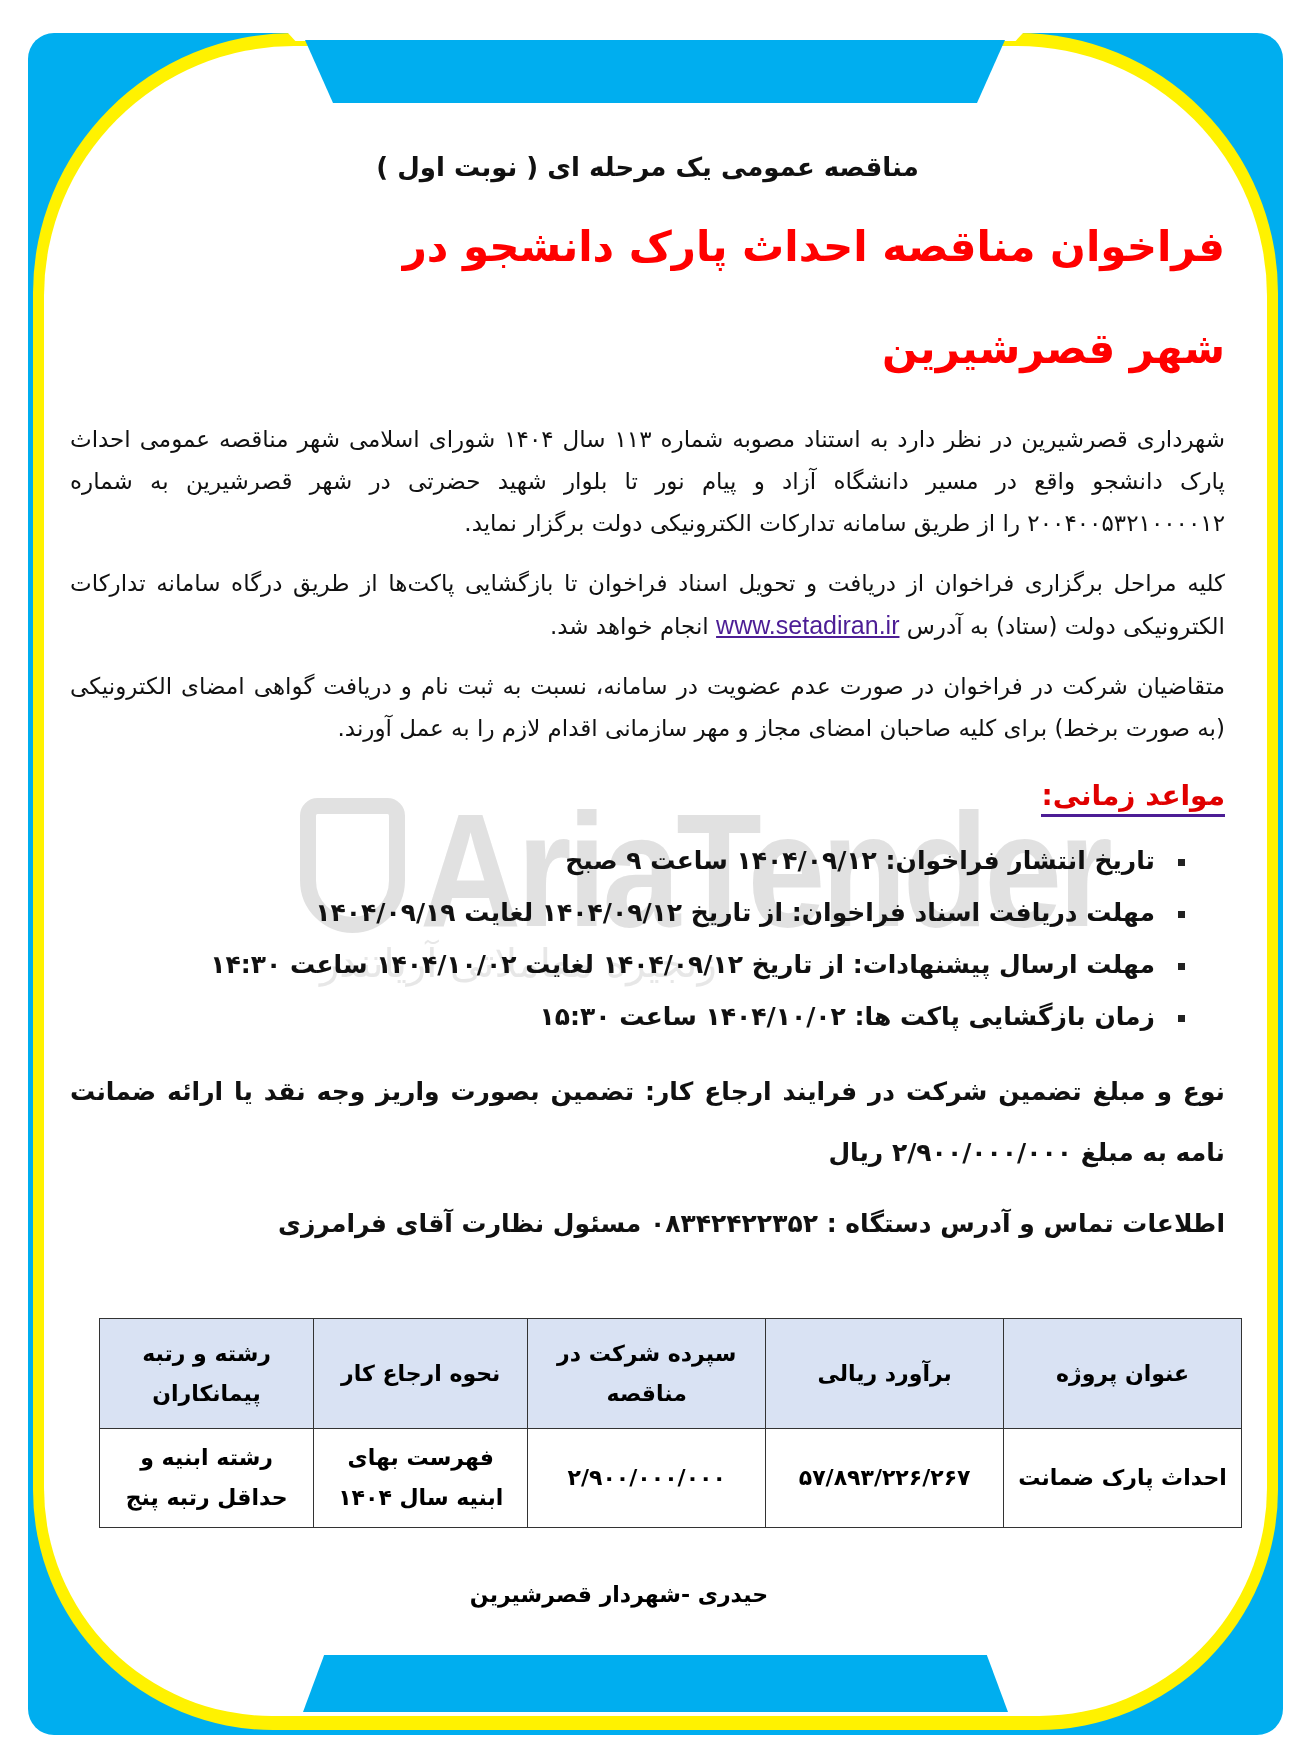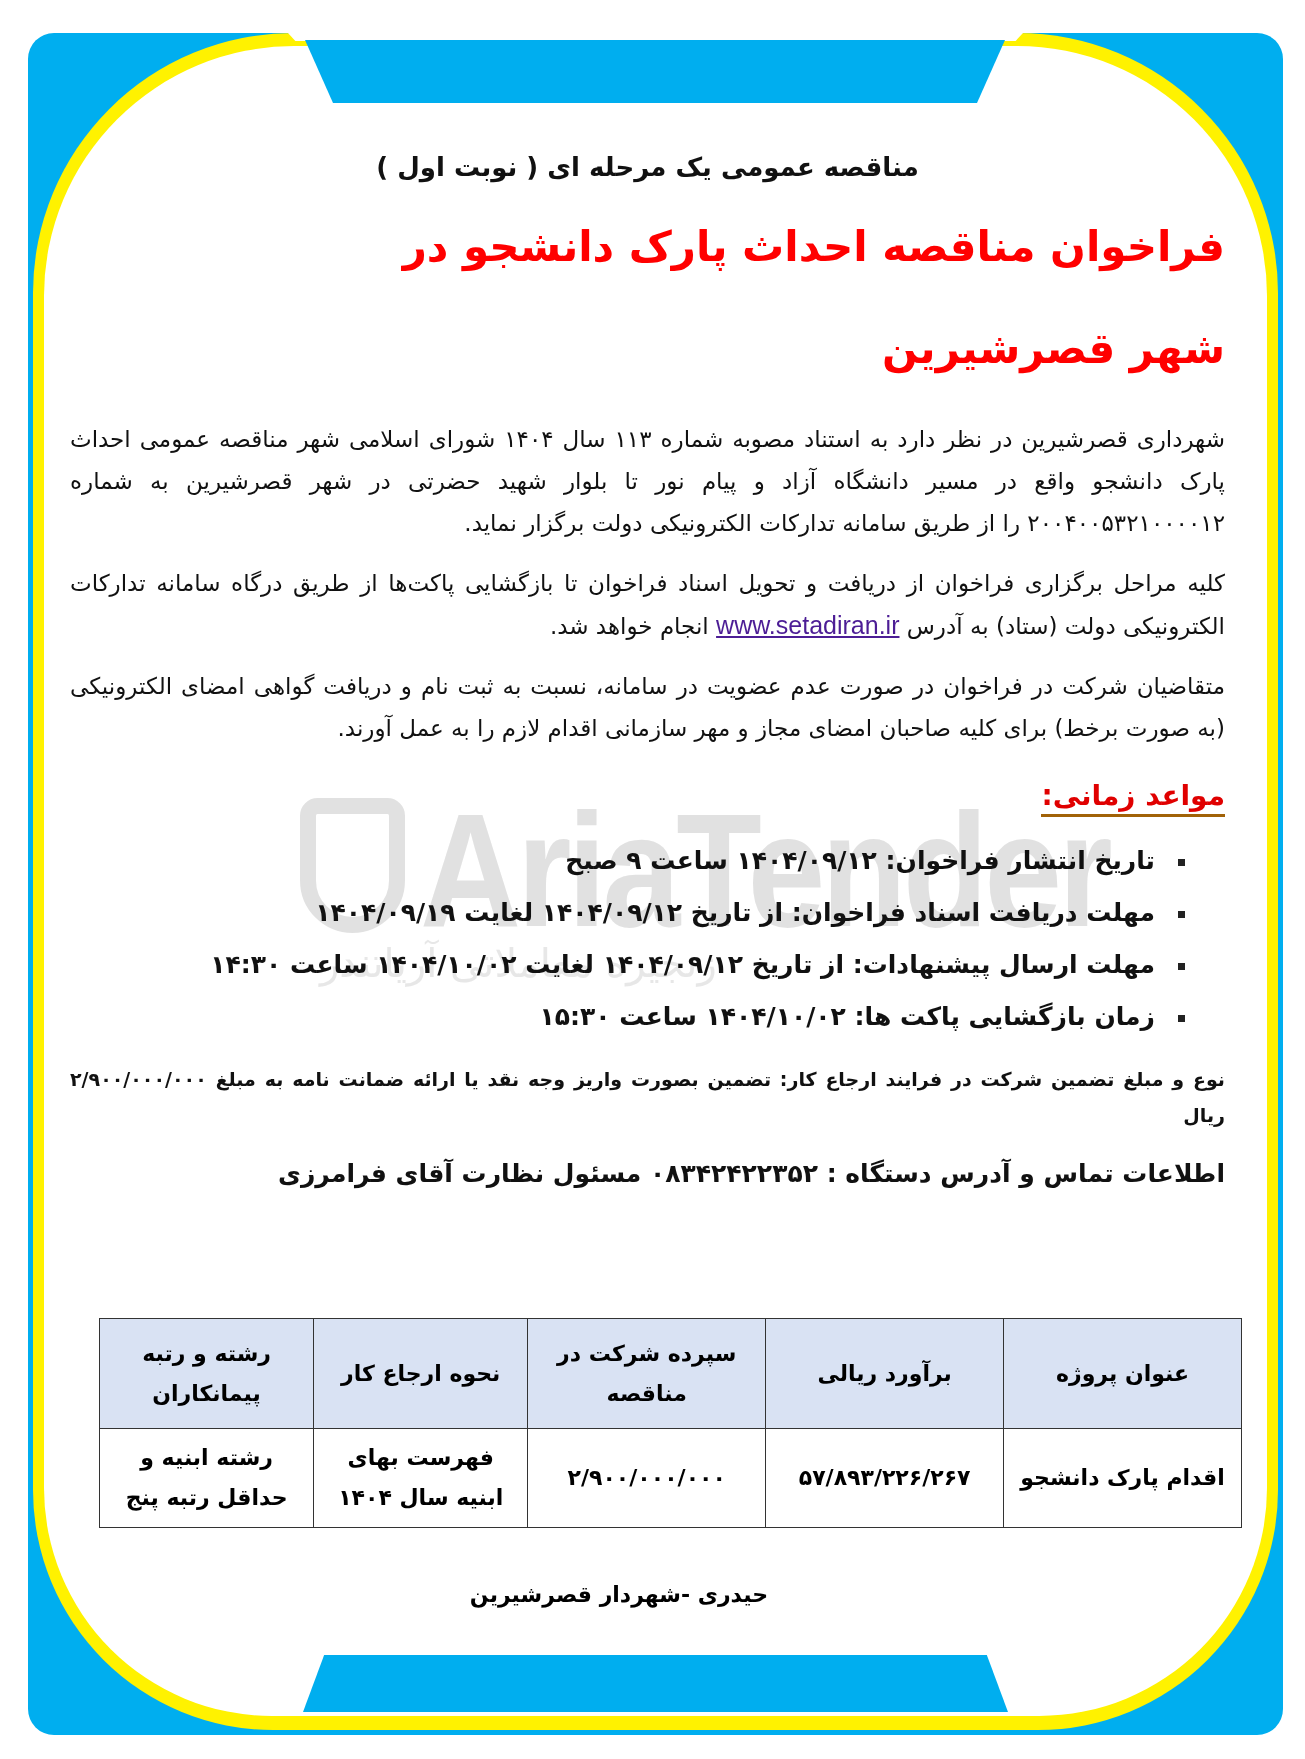--- a/index.html
+++ b/index.html
@@ -55,30 +55,30 @@
     text-align: right; color: #ff0000; font-weight: bold; font-size: 42px;
     line-height: 102px; margin-top: 14px;
   }
   .para {
     font-size: 23px; line-height: 42px; text-align: justify; margin: 18px 0 0 0;
     font-family: "DejaVu Sans", sans-serif;
   }
   .para a { color: #4c1d95; text-decoration: underline; direction: ltr; unicode-bidi: embed; font-family: "Liberation Sans", sans-serif; font-size: 25px; }
   .section-heading {
     color: #e00000; font-weight: bold; font-size: 28px; margin-top: 30px;
-    display: inline-block; border-bottom: 3px solid #a16207; padding-bottom: 2px;
+    display: inline-block; border-bottom: 3px solid #4c1d95; padding-bottom: 2px;
   }
   .timeline { list-style: none; margin: 18px 0 0 0; padding: 0 40px 0 0; }
   .timeline li {
     font-weight: bold; font-size: 25px; line-height: 52px; position: relative; padding-right: 30px;
   }
   .timeline li::before {
     content: ""; position: absolute; right: 0; top: 24px; width: 7px; height: 7px; background: #222;
   }
-  .bold-para { font-weight: bold; font-size: 19px; line-height: 36px; margin-top: 18px; text-align: justify; }
+  .bold-para { font-weight: bold; font-size: 25px; line-height: 61px; margin-top: 18px; text-align: justify; }
   .contact { font-weight: bold; font-size: 25px; margin-top: 26px; }
 
   table.tender {
     position: absolute; left: 99px; top: 1318px; width: 1143px;
     border-collapse: collapse; direction: rtl;
   }
   table.tender th, table.tender td {
     border: 1px solid #333; text-align: center; font-size: 22px; font-weight: bold;
     padding: 6px 10px;
   }
@@ -138,21 +138,21 @@
     <tr>
       <th style="width:20%">عنوان پروژه</th>
       <th style="width:20%">برآورد ریالی</th>
       <th style="width:20%">سپرده شرکت در مناقصه</th>
       <th style="width:18%">نحوه ارجاع کار</th>
       <th style="width:18%">رشته و رتبه پیمانکاران</th>
     </tr>
   </thead>
   <tbody>
     <tr>
-      <td>اقدام پارک دانشجو</td>
+      <td>احداث پارک ضمانت</td>
       <td>۵۷/۸۹۳/۲۲۶/۲۶۷</td>
       <td>۲/۹۰۰/۰۰۰/۰۰۰</td>
       <td>فهرست بهای ابنیه سال ۱۴۰۴</td>
       <td>رشته ابنیه و حداقل رتبه پنج</td>
     </tr>
   </tbody>
 </table>
 
 <div class="sign">حیدری -شهردار قصرشیرین</div>
 

